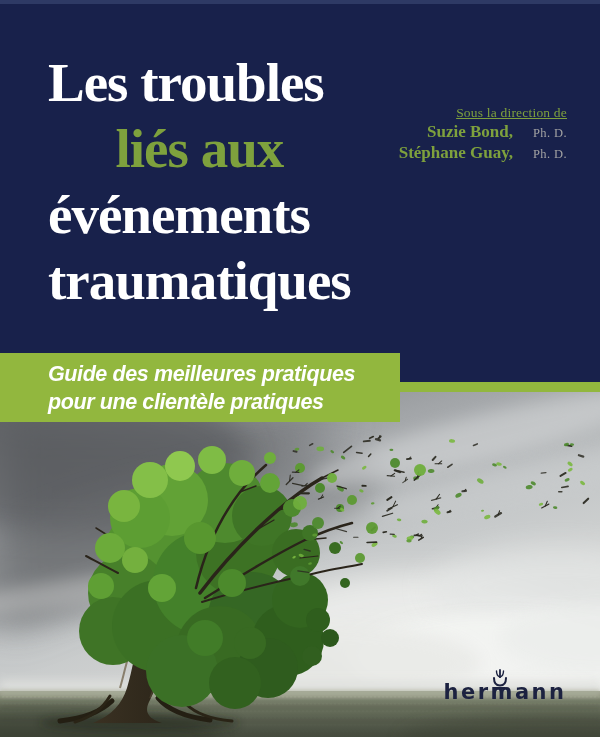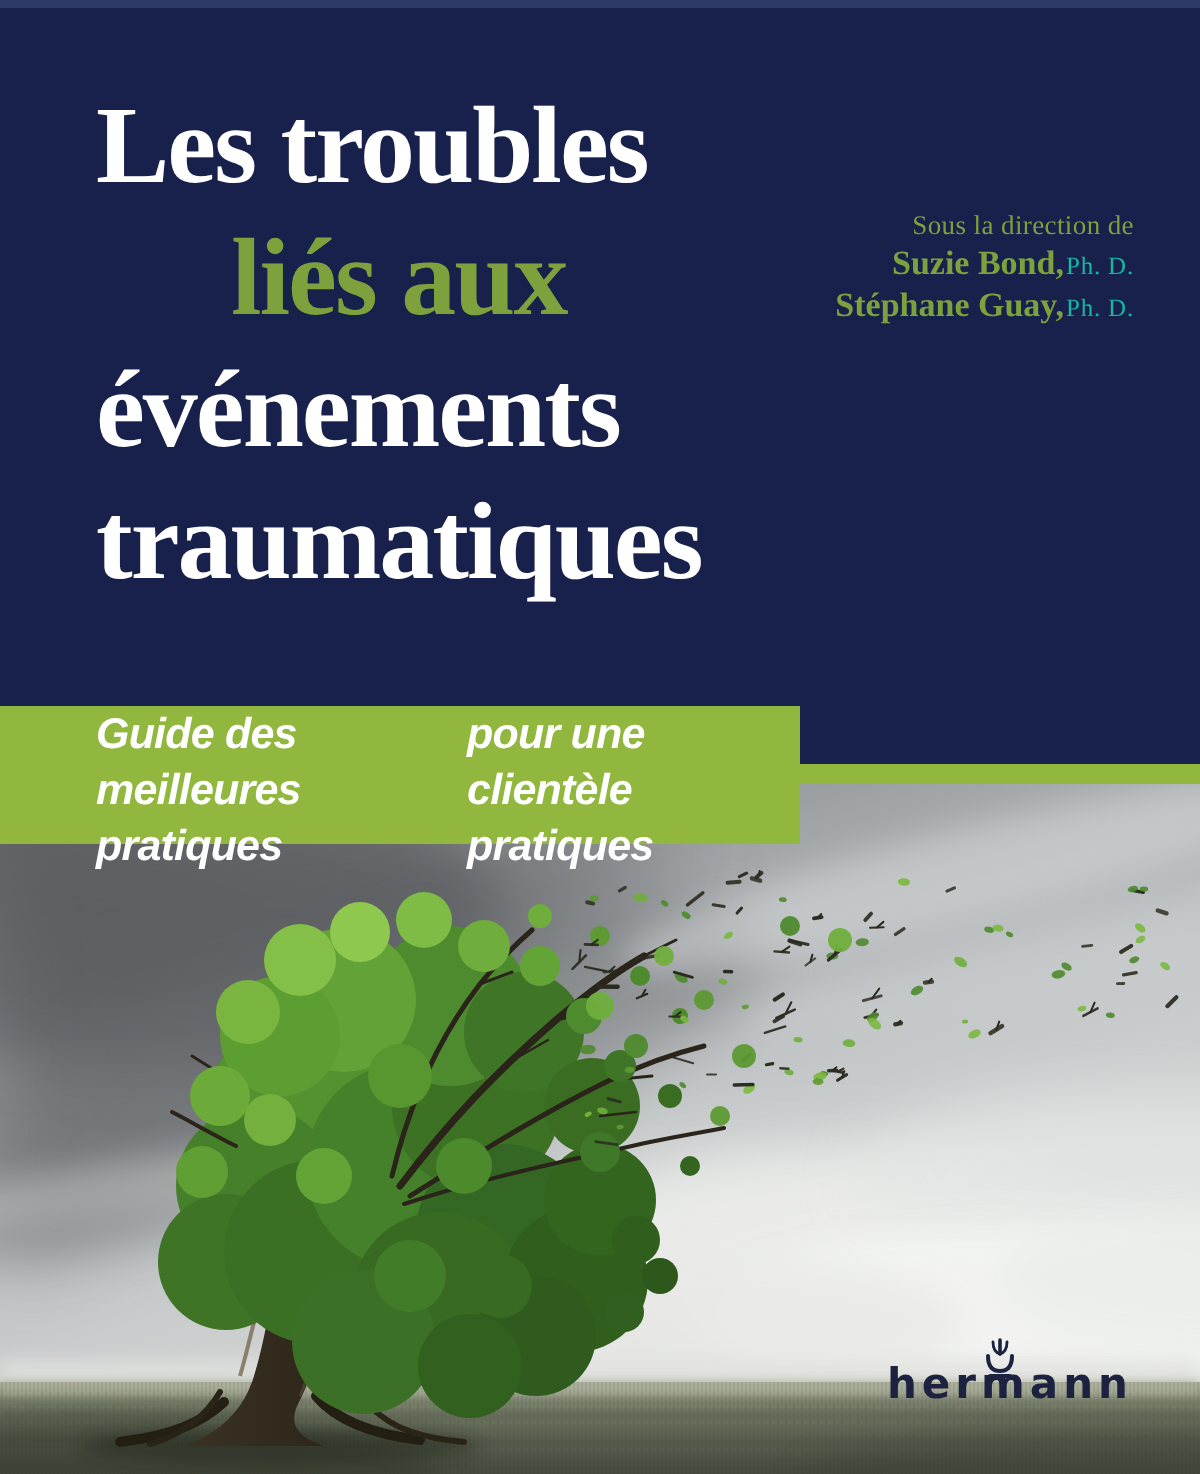--- a/index.html
+++ b/index.html
@@ -8,37 +8,37 @@
   }
   html,body{margin:0;padding:0;background:#333;}
   .cover{
     position:relative; width:600px; height:737px; overflow:hidden;
     background:var(--navy); font-family:"Liberation Serif", serif;
   }
   
   .header{position:absolute; left:0; top:0; width:600px; height:382px; background:var(--navy);}
   .edge-top{position:absolute; left:0; top:0; width:600px; height:4px; background:#323e6a; opacity:.85;}
   .title{
-    position:absolute; left:48px; top:40px;
+    position:absolute; left:48px; top:50px;
     font-weight:700; font-size:55px; line-height:66px; letter-spacing:-1px;
     color:var(--white); white-space:nowrap;
   }
   .title .t-green{color:var(--green-text);text-align:center;}
   .authors{position:absolute; top:103px; right:33px; text-align:right; color:var(--green-text);}
-  .authors .byline{font-size:13.5px; line-height:19px; letter-spacing:.2px;}
+  .authors .byline{font-size:13.5px; line-height:19px; letter-spacing:.2px;text-decoration:underline;}
   .author-line{font-size:17px; font-weight:700; line-height:20px; white-space:nowrap;}
-  .author-line .degree{font-size:12.5px; font-weight:400; color:#14b8a6; margin-left:1px; letter-spacing:.4px;}
+  .author-line .degree{font-size:12.5px; font-weight:400; color:#a3a3a3; margin-left:20px; letter-spacing:.4px;}
   
   .photo{position:absolute; left:0; top:388px; width:544px; height:355px;}
   .photo svg{display:block;}
   
   .banner{
     position:absolute; left:0; top:353px; width:400px; height:69px;
     background:var(--green-banner); box-sizing:border-box; padding-left:48px;
-    display:flex; flex-direction:row; justify-content:center;
+    display:flex; flex-direction:column; justify-content:center;
     font-family:"Liberation Sans", sans-serif; font-style:italic; font-weight:700;
     font-size:21.5px; line-height:28px; letter-spacing:-.4px; color:var(--white);
   }
   .strip{position:absolute; left:400px; top:382px; width:200px; height:10px; background:var(--green-banner);}
 </style>
 </head>
 <body>
 
 <div class="cover">
 

